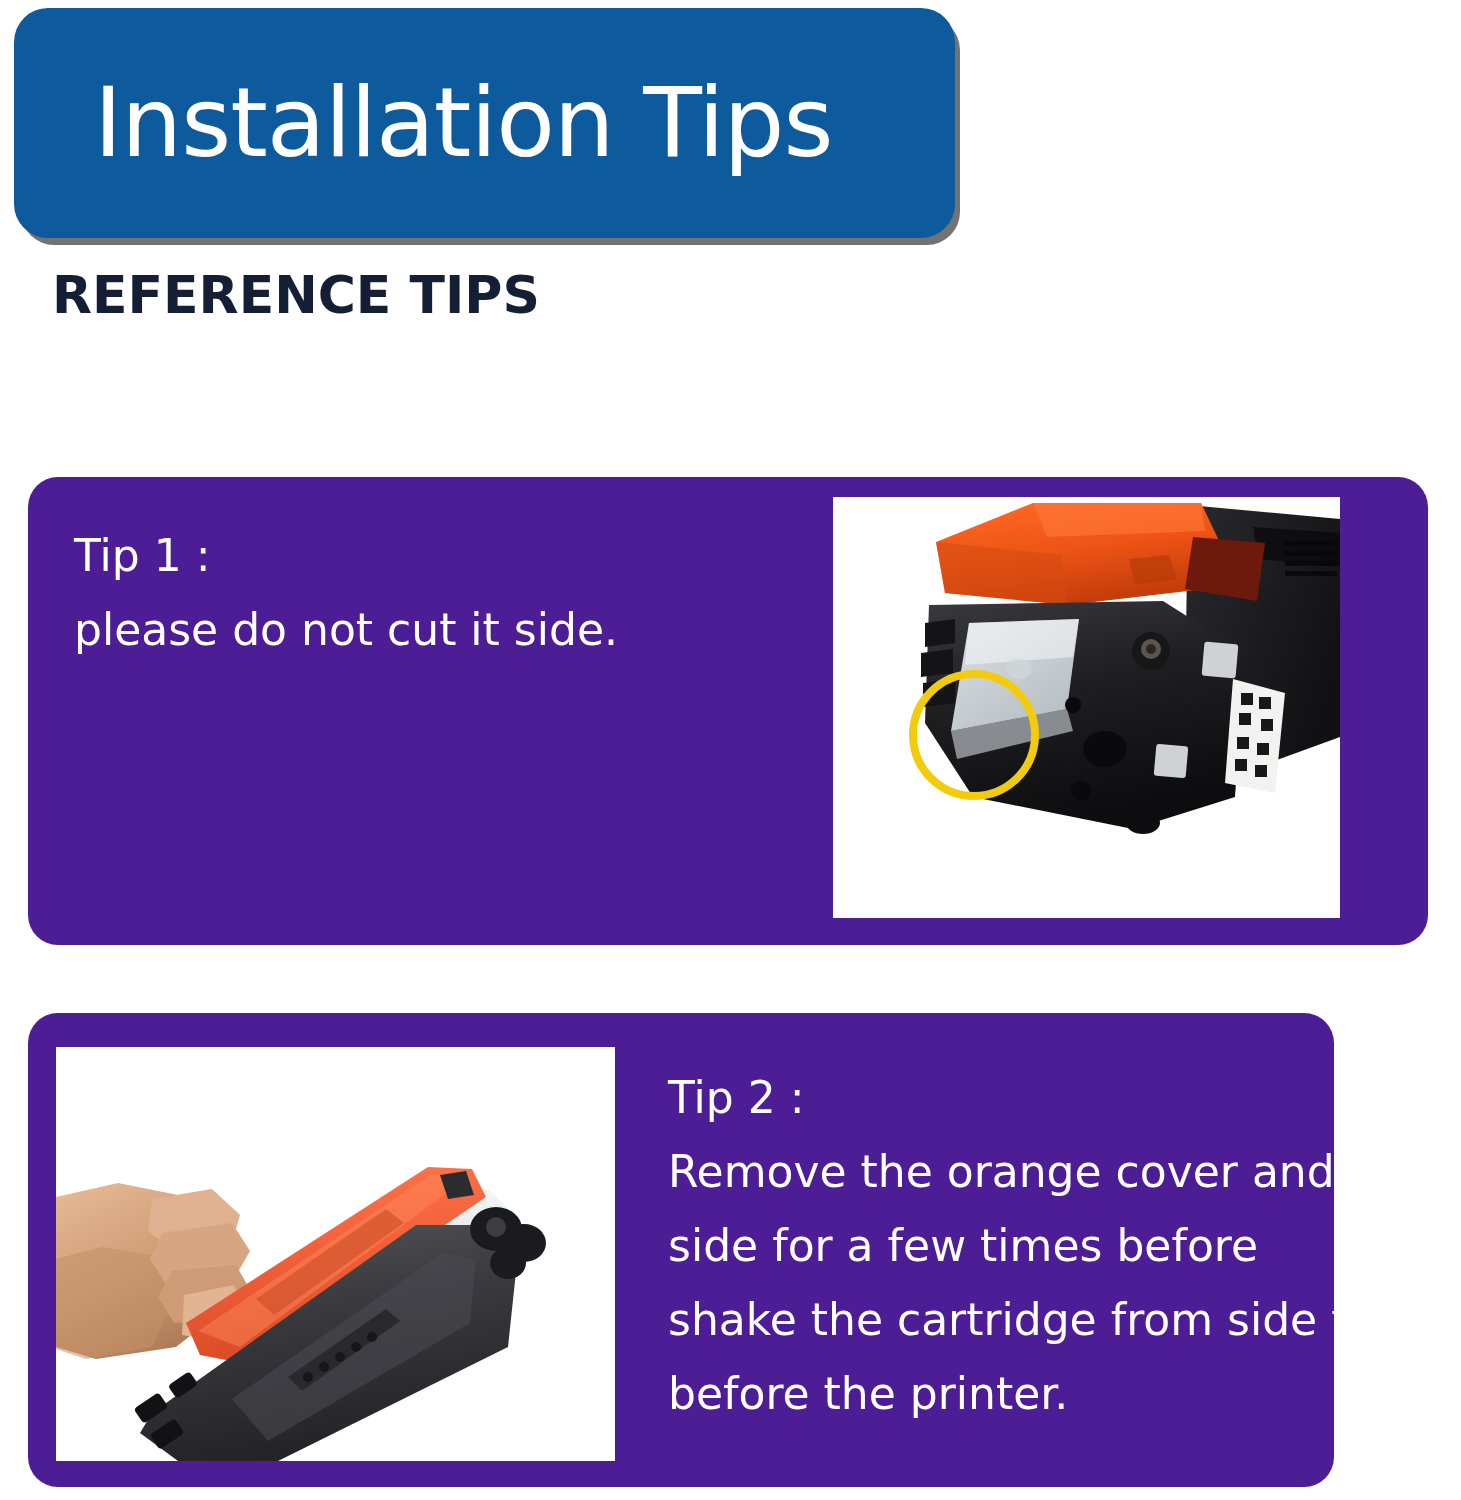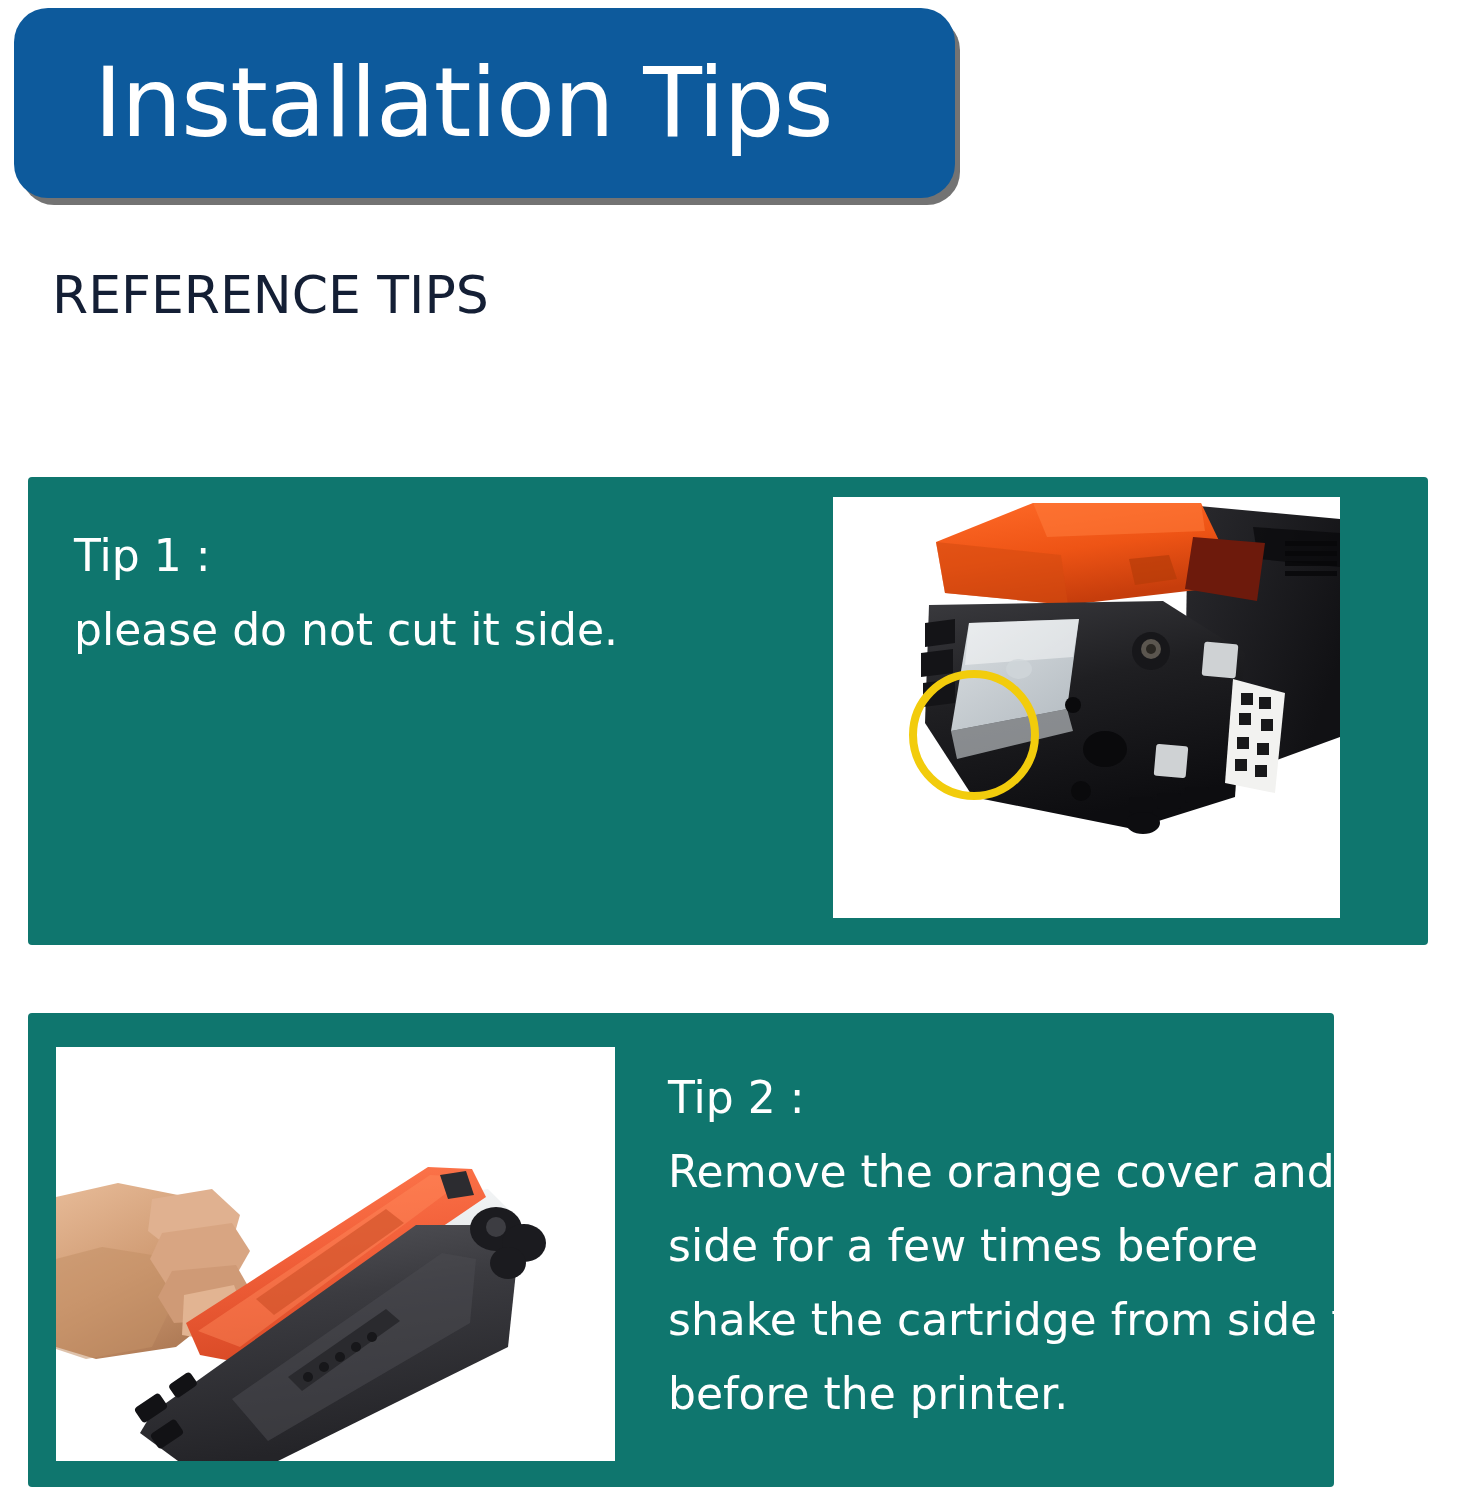--- a/index.html
+++ b/index.html
@@ -14,21 +14,21 @@
     overflow: hidden;
     font-family: "DejaVu Sans", "Liberation Sans", sans-serif;
   }
 
   
   #header-banner {
     position: absolute;
     left: 14px;
     top: 8px;
     width: 941px;
-    height: 190px;
+    height: 230px;
     background: #0d5a9c;
     border-radius: 34px;
     box-shadow: 6px 8px 0 -1px rgba(0,0,0,0.55);
   }
   #header-title {
     position: absolute;
     left: 80px;
     top: 50%;
     transform: translateY(-50%);
     color: #ffffff;
@@ -44,41 +44,41 @@
   #subhead {
     position: absolute;
     left: 0;
     top: 255px;
     width: 1461px;
     height: 180px;
   }
   .subhead-line {
     color: #141f35;
     font-size: 52px;
-    font-weight: 400;
+    font-weight: 700;
     letter-spacing: 0px;
     white-space: nowrap;
     font-family: "DejaVu Sans", "Liberation Sans", sans-serif;
   }
   #subhead-line-1 {
     position: absolute;
     left: 52px;
     top: 10px;
   }
   #subhead-line-2 {
     position: absolute;
     left: 330px;
     top: 100px;
   }
 
   
   .tip-card {
     position: absolute;
-    background: #0f766e;
-    border-radius: 4px;
+    background: #4c1d95;
+    border-radius: 30px;
   }
   #tip-card-1 {
     left: 28px;
     top: 477px;
     width: 1400px;
     height: 468px;
   }
   #tip-card-2 {
     left: 28px;
     top: 1013px;

